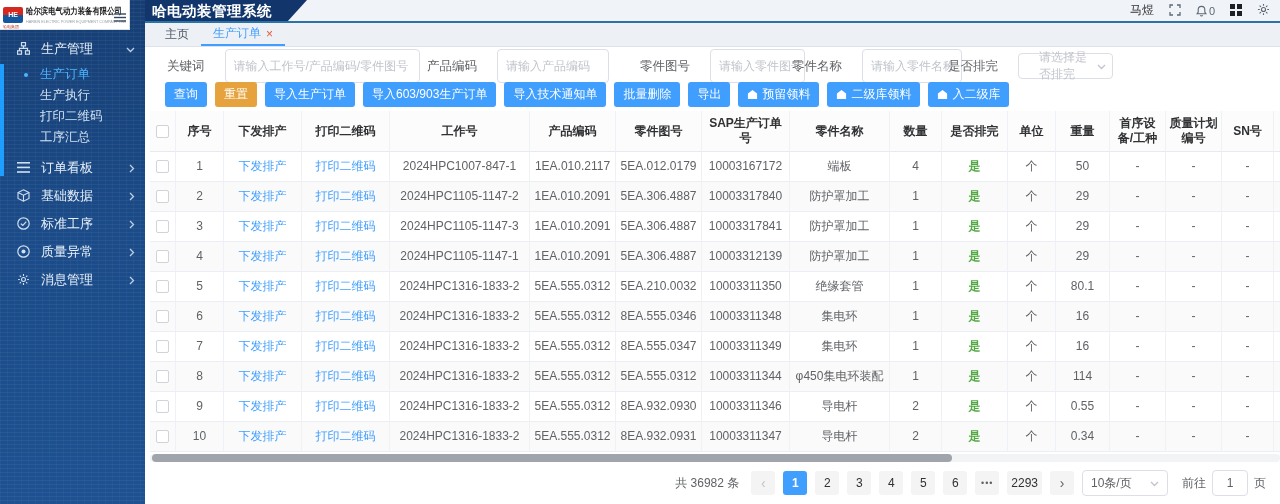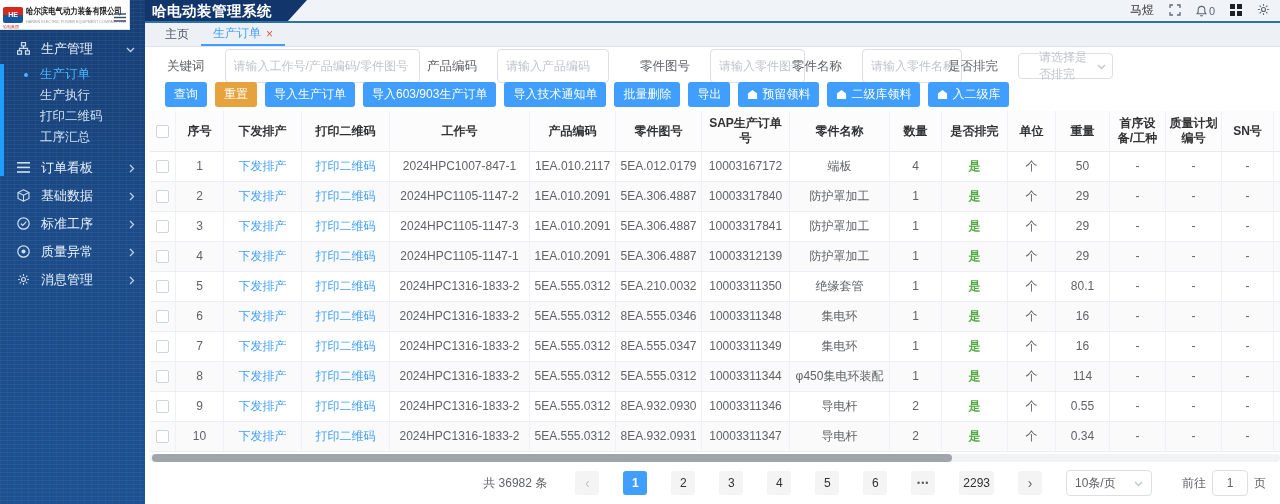--- a/index.html
+++ b/index.html
@@ -78,21 +78,21 @@
   .tr.body .td { height: 30px; color: #606266; }
   .tr.body:nth-child(odd) { background: #fafafa; }
   .cellink { color: #409eff; cursor: pointer; }
   .yes { color: #52a943; font-weight: bold; }
   .cb { width: 13px; height: 13px; border: 1px solid #cfd3da; border-radius: 2px; background: #fff; cursor: pointer; }
 
   .hscroll { position: absolute; left: 5px; top: 406px; width: 1130px; height: 8px; background: #f2f3f5; border-radius: 4px; }
   .hthumb { position: absolute; left: 2px; top: 0; width: 800px; height: 8px; background: #a0a4ab; border-radius: 4px; cursor: grab; }
 
   
-  .pager { position: absolute; left: 0; right: 14px; top: 420px; height: 30px; display: flex; align-items: center; justify-content: flex-end; gap: 24px; font-size: 12px; color: #606266; }
+  .pager { position: absolute; left: 0; right: 14px; top: 420px; height: 30px; display: flex; align-items: center; justify-content: flex-end; gap: 8px; font-size: 12px; color: #606266; }
   .pg-total { margin-right: 4px; color: #606266; }
   .pg-btn { min-width: 24px; height: 24px; padding: 0 4px; border-radius: 3px; background: #f4f4f5; color: #303133;
     display: flex; align-items: center; justify-content: center; font-size: 12px; cursor: pointer; }
   .pg-btn.arrow { color: #606266; font-size: 14px; }
   .pg-btn.arrow.disabled { color: #c0c4cc; }
   .pg-btn.active { background: #409eff; color: #fff; font-weight: bold; }
   .pg-btn.more { background: #f4f4f5; color: #606266; font-size: 9px; letter-spacing: 1px; }
   .pg-size { height: 26px; min-width: 86px; border: 1px solid #dcdfe6; border-radius: 4px; padding: 0 8px; display: flex; align-items: center; justify-content: space-between; color: #606266; cursor: pointer; background: #fff; }
   .pg-size .chev { color: #c0c4cc; margin-left: 8px; }
   .pg-goto { display: flex; align-items: center; gap: 6px; margin-left: 6px; }

